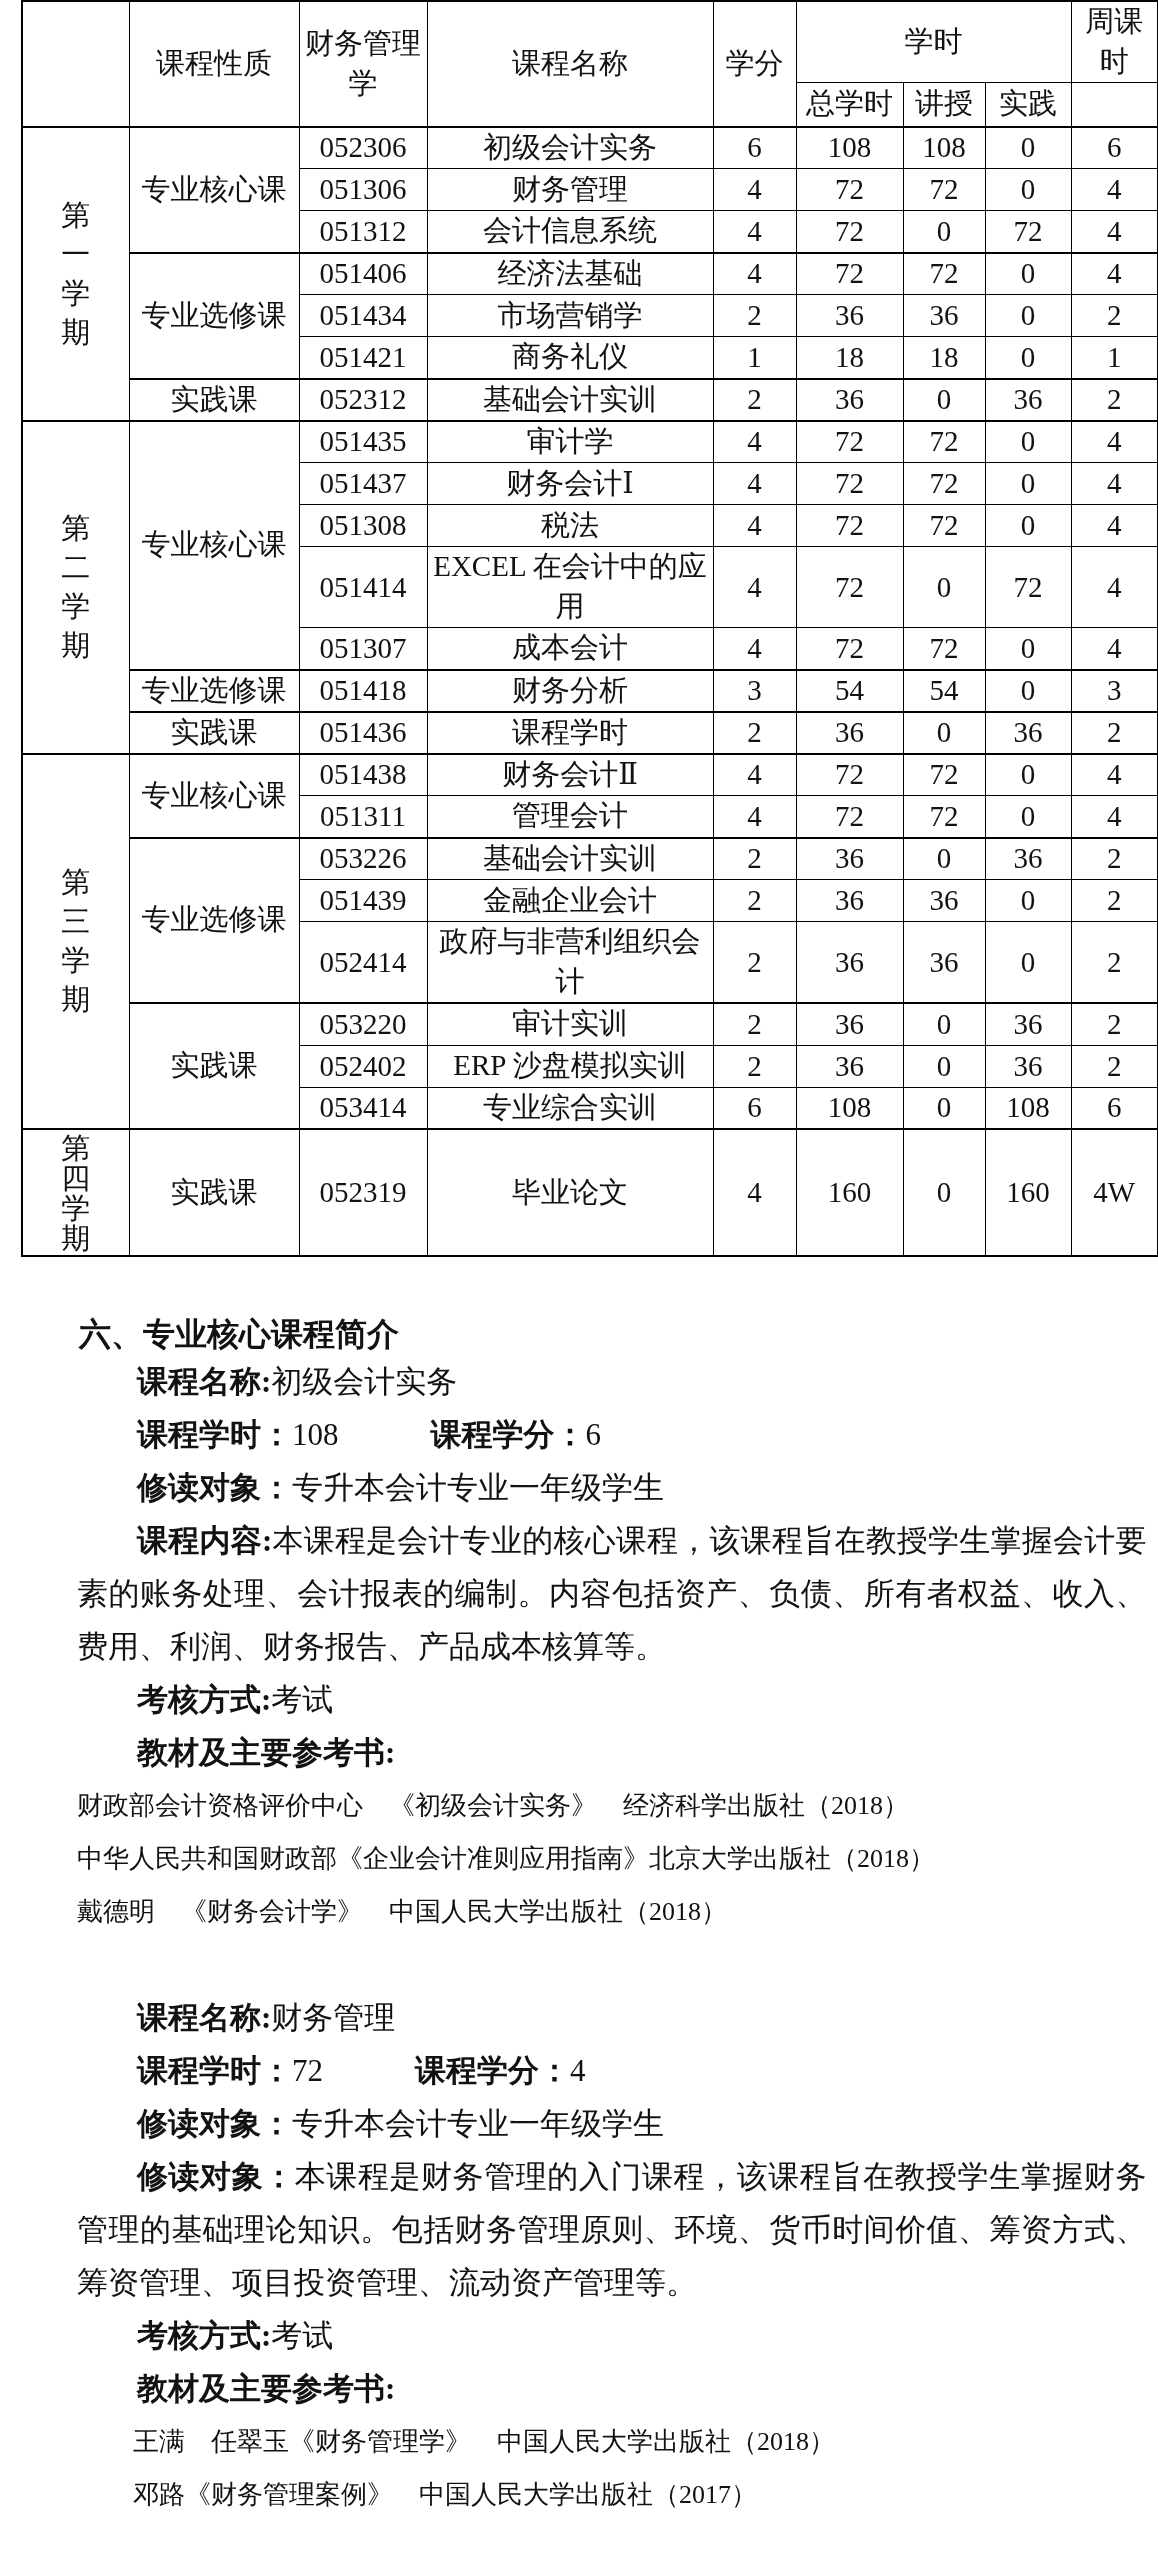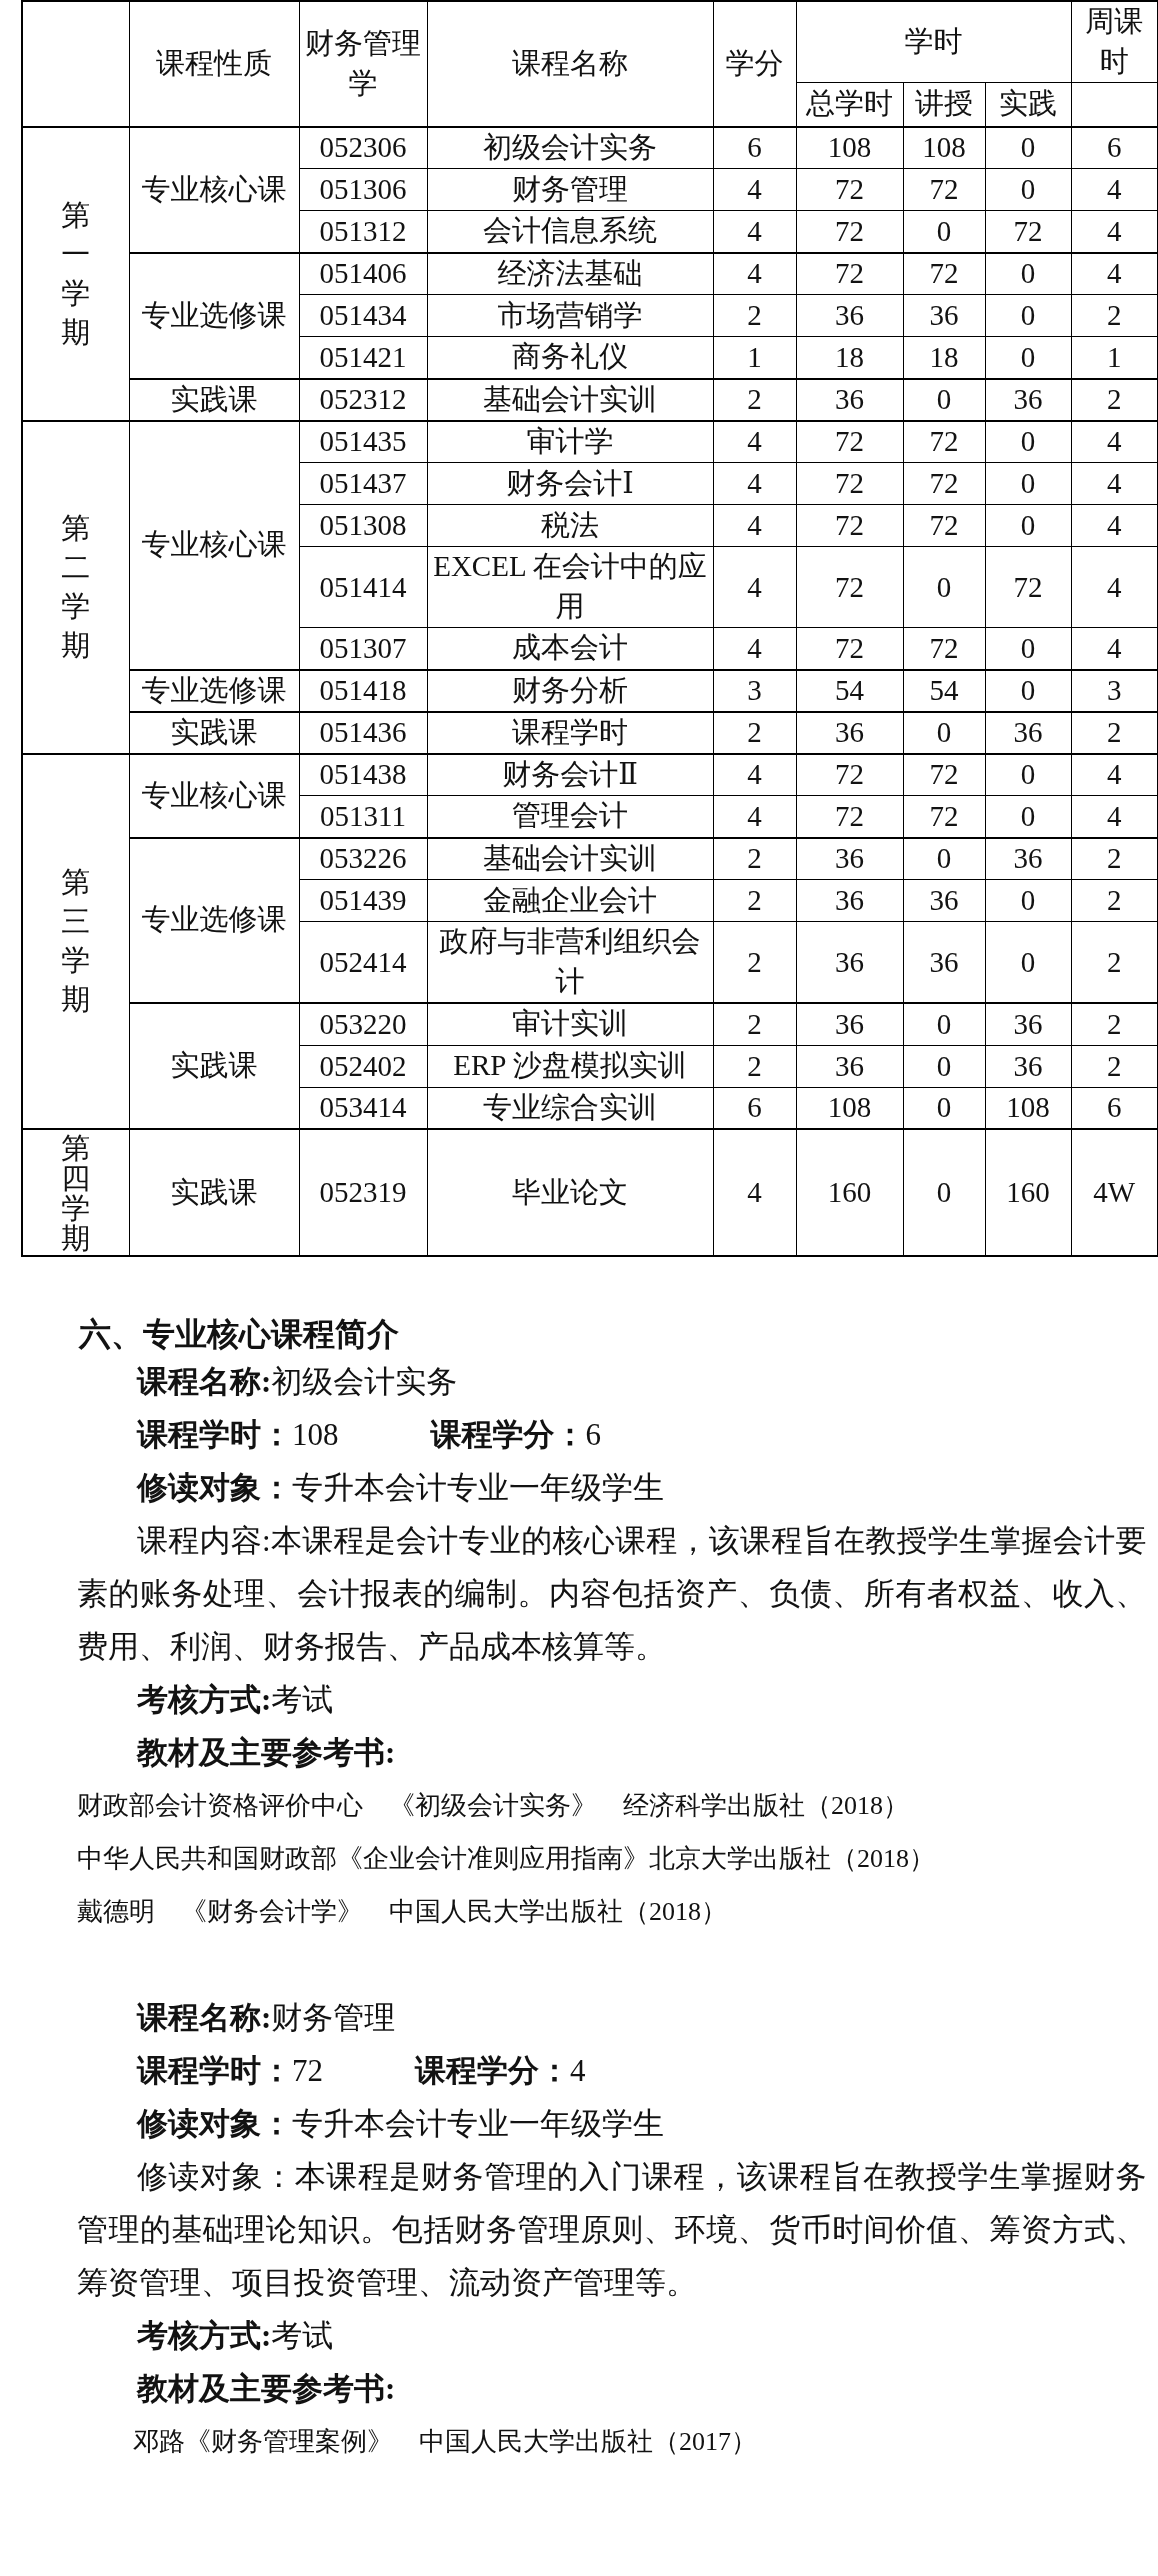--- a/index.html
+++ b/index.html
@@ -36,21 +36,21 @@
   tr.tall-row td.sem-cell div { line-height:30px; }
 
   
   .line { margin-left:137px; line-height:53px; font-size:31px; white-space:nowrap; }
   .lbl { font-weight:700; }
   .gap { display:inline-block; width:92px; }
   .para {
     margin:0 11.6px 0 77px; text-indent:60px;
     text-align:justify; line-height:53px; font-size:31px;
   }
-  .para .lbl { font-weight:400; }
+  .para .lbl { font-weight:700; }
   .book { line-height:53px; font-size:26px; white-space:nowrap; }
   .b1 { margin-left:77px; }
   .b2 { margin-left:133px; }
   section.block2 { margin-top:53px; }
 </style>
 </head>
 <body>
 
 <div class="doc">
 
@@ -341,18 +341,19 @@
     <p class="book b1">戴德明　《财务会计学》　中国人民大学出版社（2018）</p>
   </section>
 
   <section class="block2">
     <p class="line"><span class="lbl">课程名称:</span><span>财务管理</span></p>
     <p class="line"><span class="lbl">课程学时：</span><span>72</span><span class="gap"></span><span class="lbl">课程学分：</span><span>4</span></p>
     <p class="line"><span class="lbl">修读对象：</span><span>专升本会计专业一年级学生</span></p>
     <p class="para"><span class="lbl">修读对象：</span><span>本课程是财务管理的入门课程，该课程旨在教授学生掌握财务管理的基础理论知识。包括财务管理原则、环境、货币时间价值、筹资方式、筹资管理、项目投资管理、流动资产管理等。</span></p>
     <p class="line"><span class="lbl">考核方式:</span><span>考试</span></p>
     <p class="line"><span class="lbl">教材及主要参考书:</span></p>
+    <p class="book b2">王满　任翠玉《财务管理学》　中国人民大学出版社（2018）</p>
     <p class="book b2">邓路《财务管理案例》　中国人民大学出版社（2017）</p>
 
   </section>
 
 </div>
 
 
 </body></html>

